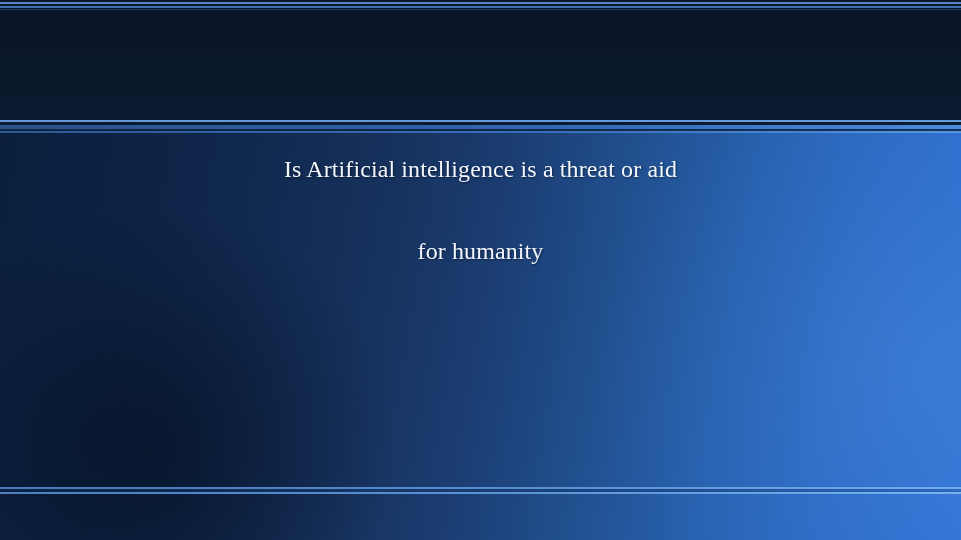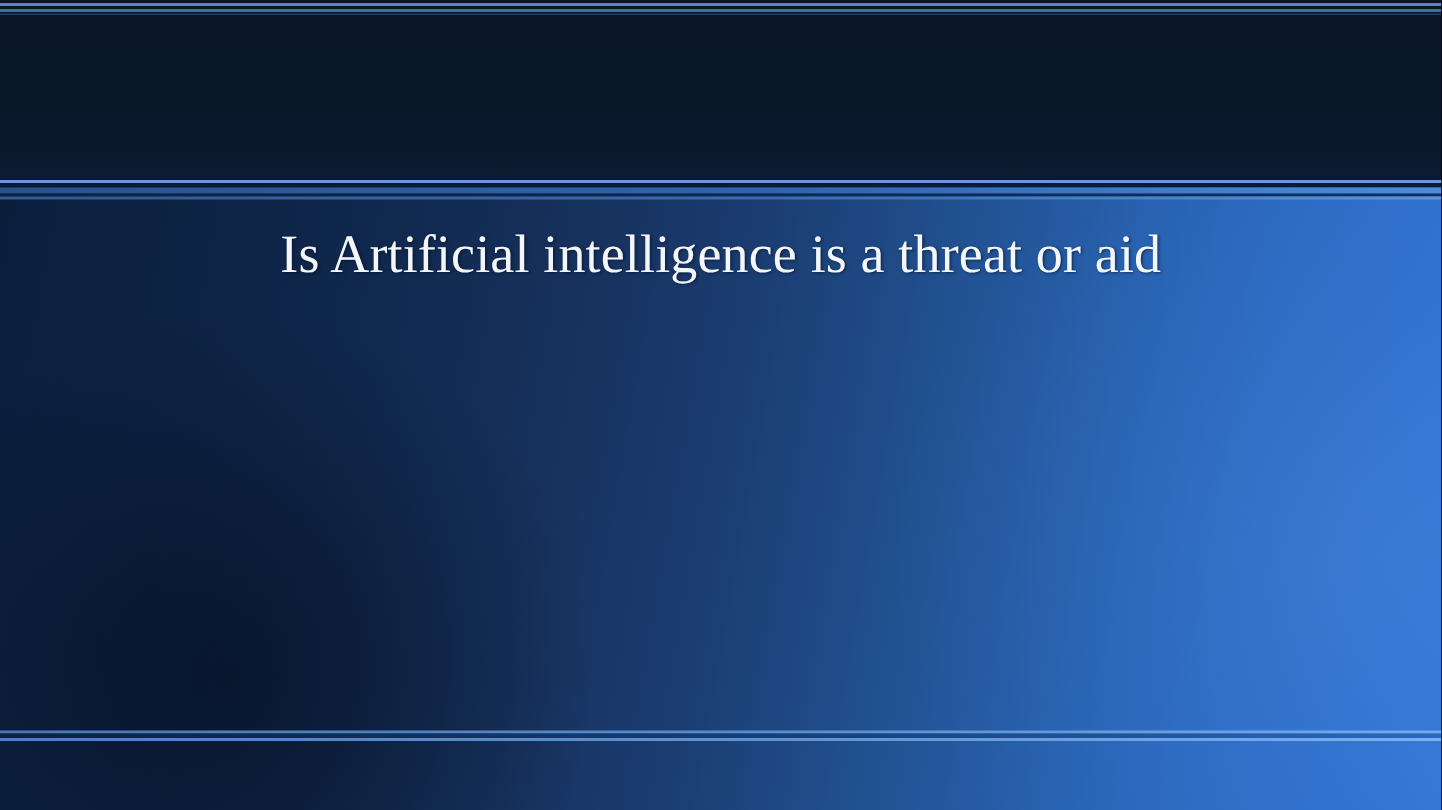--- a/index.html
+++ b/index.html
@@ -156,21 +156,21 @@
     position: absolute;
     left: 0;
     top: 128px;
     width: 961px;
     text-align: center;
     z-index: 6;
   }
 
   .title-line {
     color: #f3f7fc;
-    font-size: 36px;
+    font-size: 24px;
     line-height: 82px;
     font-weight: 400;
     letter-spacing: 0.1px;
     text-shadow: 1px 1px 2px rgba(3, 12, 30, 0.55);
     white-space: nowrap;
   }
 </style>
 </head>
 <body>
 
@@ -186,19 +186,20 @@
   <div class="top-rule-c"></div>
 
   <div class="div-hair div-1"></div>
   <div class="div-hair div-2"></div>
   <div class="div-hair div-3"></div>
   <div class="div-hair div-4"></div>
   <div class="div-hair div-5"></div>
 
   <div class="title-block">
     <div class="title-line">Is Artificial intelligence is a threat or aid</div>
+    <div class="title-line">for humanity</div>
   </div>
 
   <div class="bot-1"></div>
   <div class="bot-gap"></div>
   <div class="bot-2"></div>
 
 </div>
 
 </body></html>

